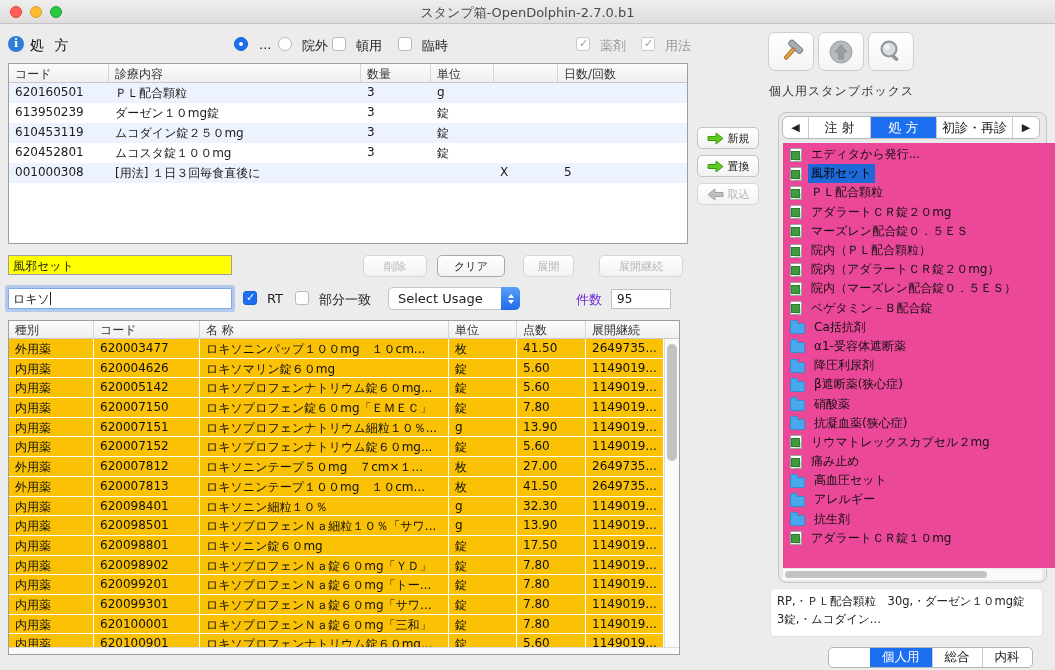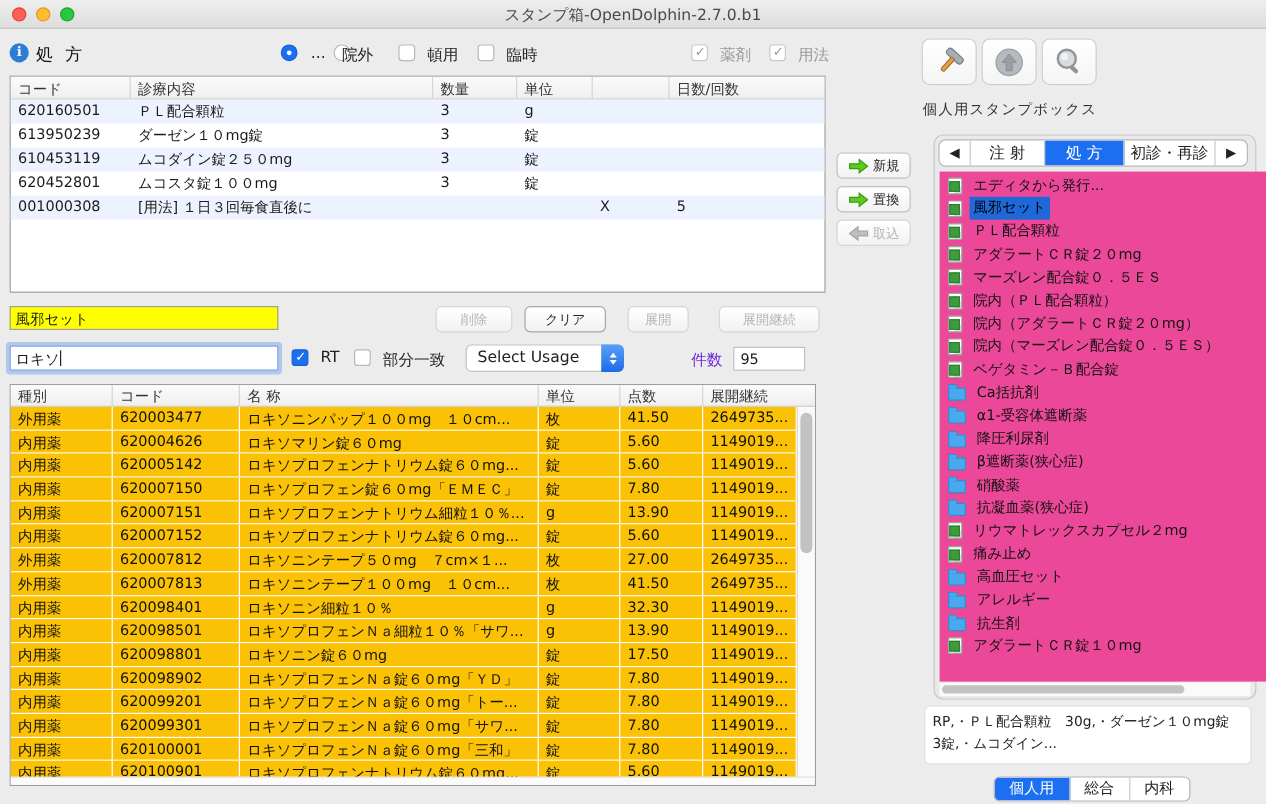--- a/index.html
+++ b/index.html
@@ -131,21 +131,21 @@
   .tree-vscroll { position:absolute; right:0; top:0; bottom:0; width:14px; background:#FAFAFA; border-left:1px solid #E0E0E0; }
   .tree-vscroll .thumb { position:absolute; left:2px; top:4px; width:9px; height:40%; border-radius:5px; background:#C2C2C2; }
   .tree-hscroll { position:absolute; left:783px; top:569px; width:259px; height:11px; background:#FAFAFA; }
   .tree-hscroll .thumb { position:absolute; left:2px; top:2px; width:78%; height:7px; border-radius:4px; background:#C2C2C2; }
 
   .preview-box { position:absolute; left:770px; top:588px; width:273px; height:49px;
     background:#fff; border:1px solid #E2E2E2; border-radius:5px; padding:4px 6px;
     font-size:11.5px; color:#222; line-height:1.55; overflow:hidden; }
 
   .bottom-tabs { position:absolute; left:828px; top:647px; height:21px; display:flex;
-    border:1px solid #B5B5B5; border-radius:5px; overflow:hidden; background:#fff; }
+    border:1px solid #B5B5B5; border-radius:5px; overflow:hidden; background:#fff;padding-left:41px; }
   .bseg { display:flex; align-items:center; justify-content:center; font-size:12.5px; color:#222;
     border-right:1px solid #C9C9C9; padding:0 12px; }
   .bseg:last-child { border-right:none; }
   .bseg.sel { background:var(--accent-blue); color:#fff; }
 </style>
 </head>
 <body>
 
 <div class="titlebar">
   <span class="traffic t-red"></span>
@@ -153,21 +153,21 @@
   <span class="traffic t-green"></span>
   <div class="title-text">スタンプ箱-OpenDolphin-2.7.0.b1</div>
 </div>
 
 <div class="info-icon">i</div>
 <div class="section-title">処 方</div>
 
 <span class="radio selected" style="position:absolute;left:234px;top:37px;"></span>
 <span class="ctl-label" style="position:absolute;left:254px;top:37px;">...</span>
 <span class="radio" style="position:absolute;left:278px;top:37px;"></span>
-<span class="ctl-label" style="position:absolute;left:280px;top:37px;">院外</span>
+<span class="ctl-label" style="position:absolute;left:297px;top:37px;">院外</span>
 <span class="chk" style="position:absolute;left:332px;top:37px;"></span>
 <span class="ctl-label" style="position:absolute;left:351px;top:37px;">頓用</span>
 <span class="chk" style="position:absolute;left:398px;top:37px;"></span>
 <span class="ctl-label" style="position:absolute;left:417px;top:37px;">臨時</span>
 <span class="chk checked-disabled" style="position:absolute;left:576px;top:37px;"></span>
 <span class="ctl-label disabled" style="position:absolute;left:595px;top:37px;">薬剤</span>
 <span class="chk checked-disabled" style="position:absolute;left:641px;top:37px;"></span>
 <span class="ctl-label disabled" style="position:absolute;left:660px;top:37px;">用法</span>
 
 <div class="stamp-table">

